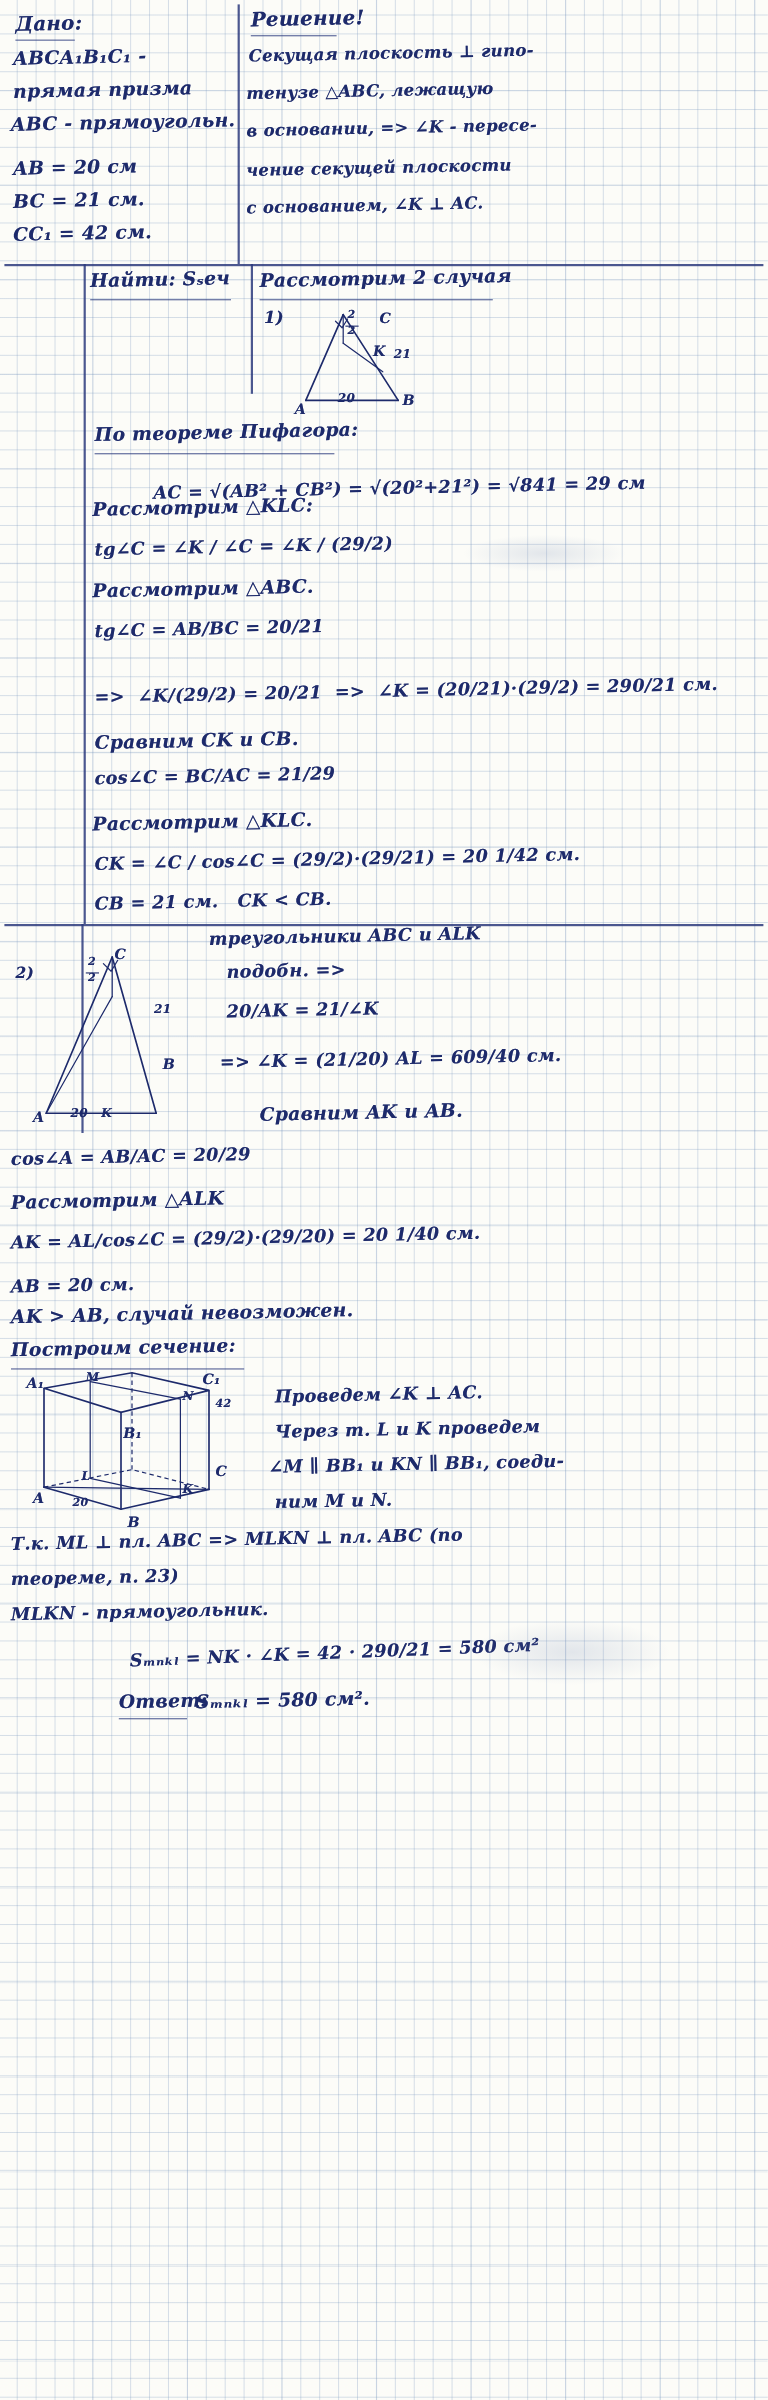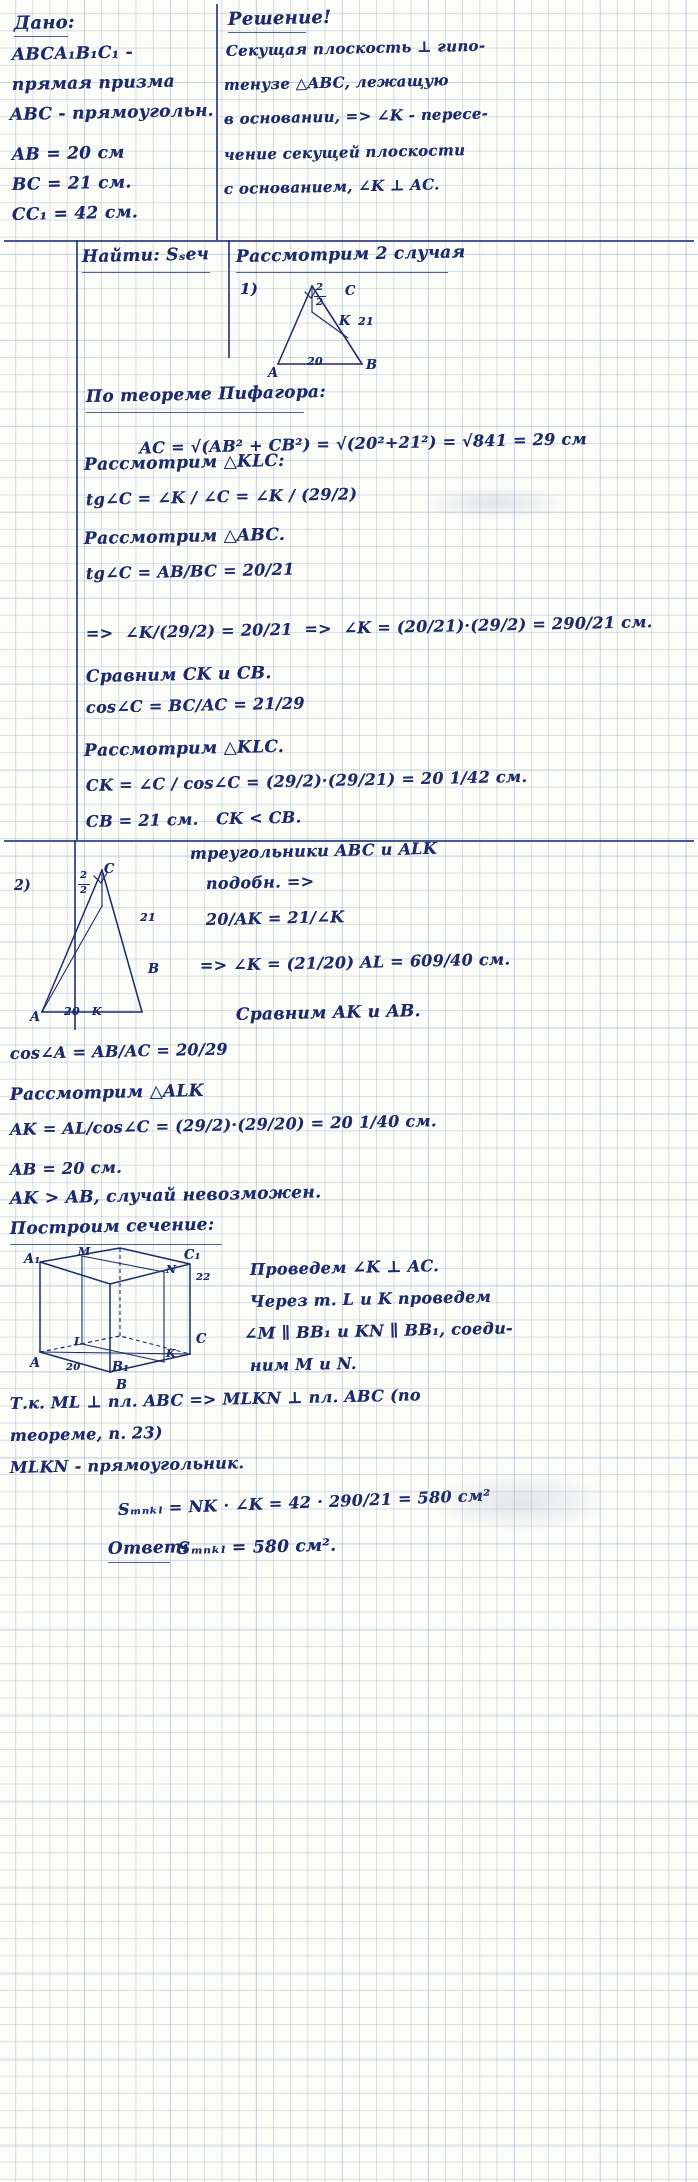--- a/index.html
+++ b/index.html
@@ -217,30 +217,30 @@
 
     <path class="stroke-thin" d="M58 12 L58 100"></path>
     <path class="stroke-thin" d="M140 28 L140 118"></path>
     <path class="stroke-thin" d="M58 12 L140 28"></path>
     <path class="stroke-thin" d="M58 100 L140 118"></path>
 
     <path class="stroke-thin" d="M16 108 L166 110"></path>
   </svg>
   <div class="hw s12 s11" style="left:24px;top:1252px;font-size:13px;">A₁</div>
   <div class="hw s11" style="left:184px;top:1248px;font-size:13px;">C₁</div>
-  <div class="hw s11" style="left:112px;top:1360px;font-size:13px;">B₁</div>
+  <div class="hw s11" style="left:112px;top:1297px;font-size:13px;">B₁</div>
   <div class="hw s11" style="left:78px;top:1246px;">M</div>
   <div class="hw s11" style="left:166px;top:1264px;">N</div>
   <div class="hw s11" style="left:74px;top:1336px;">L</div>
   <div class="hw s11" style="left:166px;top:1348px;">K</div>
   <div class="hw s11" style="left:30px;top:1356px;font-size:13px;">A</div>
   <div class="hw s11" style="left:116px;top:1378px;font-size:13px;">B</div>
   <div class="hw s11" style="left:196px;top:1332px;font-size:13px;">C</div>
   <div class="hw s10" style="left:66px;top:1362px;">20</div>
-  <div class="hw s10" style="left:196px;top:1272px;">22</div>
+  <div class="hw s10" style="left:196px;top:1272px;">42</div>
 
   <div class="hw s16 tilt1" style="left:250px;top:1262px;">Проведем ∠K ⊥ AC.</div>
   <div class="hw s16 tilt1" style="left:250px;top:1294px;">Через т. L и K проведем</div>
   <div class="hw s16 tilt1" style="left:244px;top:1326px;">∠M ∥ BB₁ и KN ∥ BB₁, соеди-</div>
   <div class="hw s16 tilt1" style="left:250px;top:1358px;">ним M и N.</div>
   <div class="hw s16 tilt1" style="left:10px;top:1396px;">Т.к. ML ⊥ пл. ABC =&gt; MLKN ⊥ пл. ABC (по</div>
   <div class="hw s16 tilt1" style="left:10px;top:1428px;">теореме, п. 23)</div>
   <div class="hw s16 tilt1" style="left:10px;top:1460px;">MLKN - прямоугольник.</div>
 
   <div class="hw s16 tilt2" style="left:118px;top:1502px;">Sₘₙₖₗ = NK · ∠K = 42 · 290/21 = 580 см²</div>

